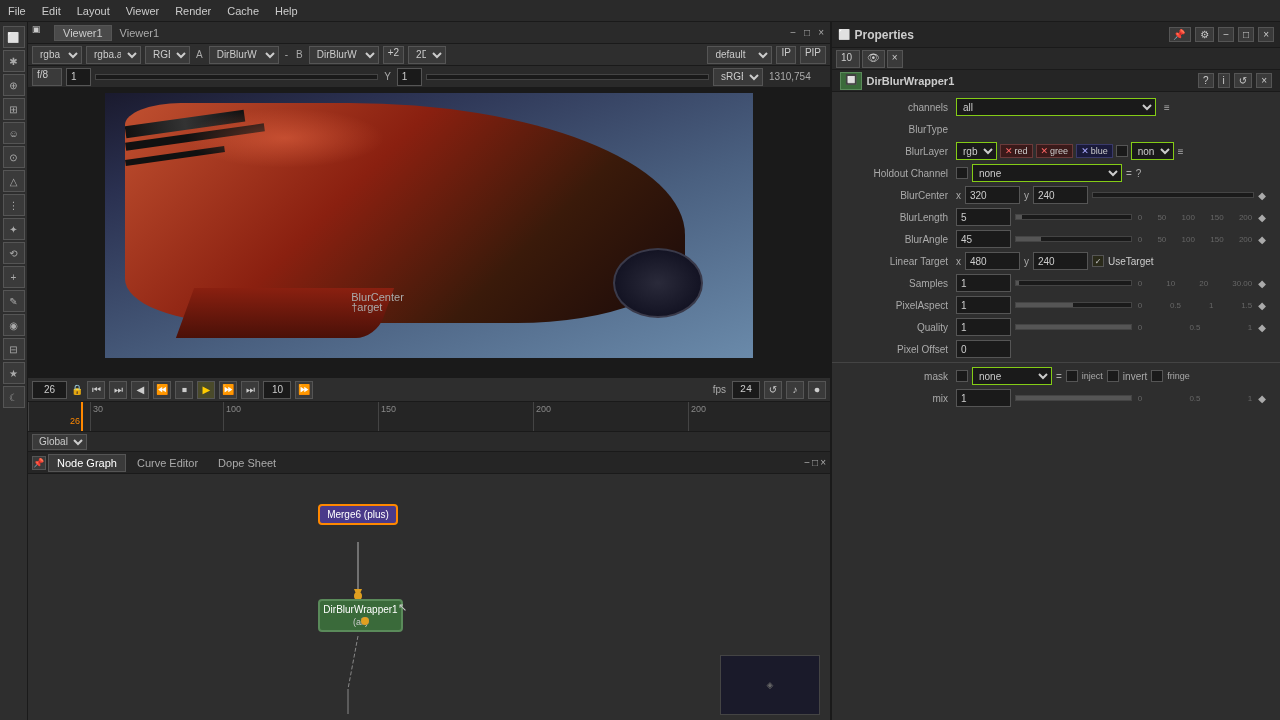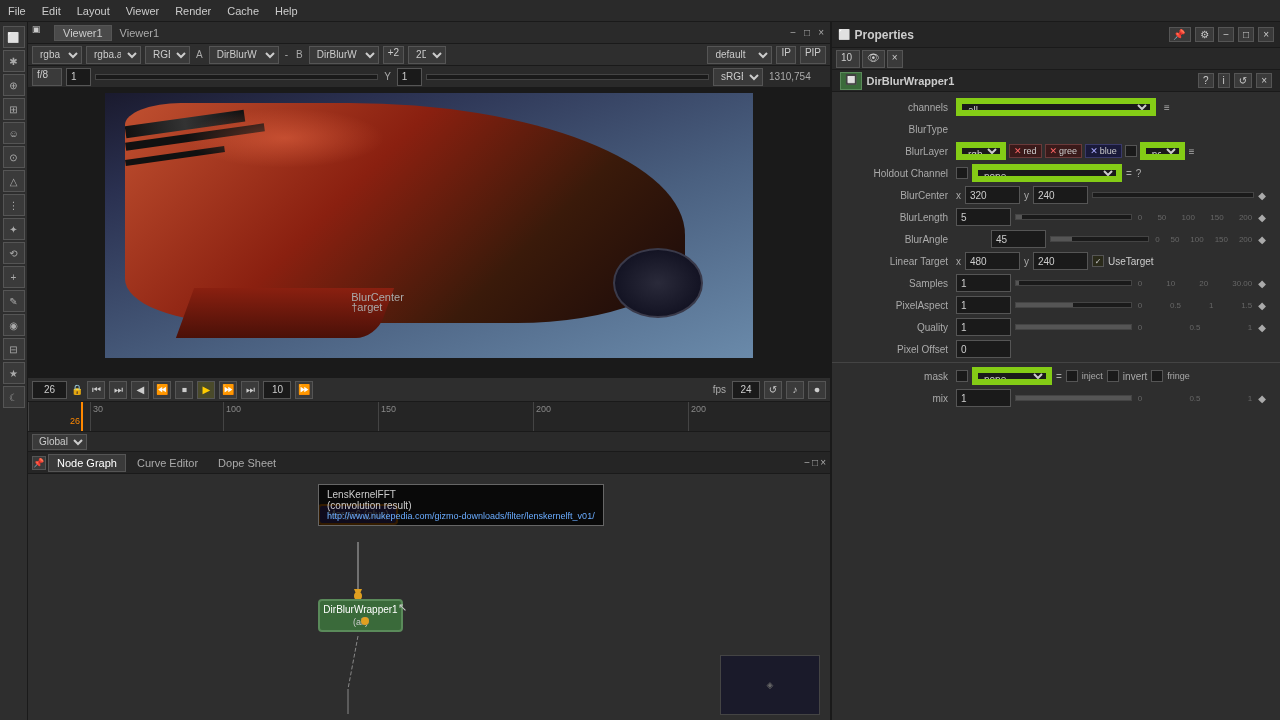--- a/index.html
+++ b/index.html
@@ -39,21 +39,21 @@
     
     .status-bar { background: #2a2a2a; height: 22px; display: flex; align-items: center; padding: 0 8px; border-top: 1px solid #1a1a1a; border-bottom: 1px solid #1a1a1a; }
     .status-text { color: #aaa; font-size: 10px; }
     .status-dropdown { width: 16px; height: 16px; background: #3a3a3a; border: 1px solid #555; color: #aaa; font-size: 9px; text-align: center; cursor: pointer; margin-left: 4px; }
 
     
     .timeline-bar { background: #2e2e2e; height: 24px; display: flex; align-items: center; padding: 0 4px; gap: 4px; border-bottom: 1px solid #1a1a1a; }
     .frame-input { background: #1a1a1a; border: 1px solid #555; color: #ccc; font-size: 10px; width: 35px; height: 18px; text-align: center; }
     .lock-icon { color: #aaa; font-size: 10px; }
     .transport-btn { background: #3a3a3a; border: 1px solid #555; color: #ccc; font-size: 10px; width: 18px; height: 18px; display: flex; align-items: center; justify-content: center; cursor: pointer; }
-    .fps-input { background: #1a1a1a; border: 1px solid #555; color: #ccc; font-size: 10px; width: 28px; height: 18px; text-align: center; }
+    .fps-input { background: #1a1a1a; border: 1px solid #555; color: #ccc; font-size: 10px; width: 28px; height: 18px; text-align: center; font-family: Liberation Mono, monospace; }
 
     
     .timeline-ruler { background: #252525; height: 30px; position: relative; border-bottom: 1px solid #1a1a1a; overflow: hidden; }
     .ruler-tick { position: absolute; top: 0; height: 100%; border-left: 1px solid #444; color: #888; font-size: 9px; padding-left: 2px; padding-top: 2px; }
     .playhead { position: absolute; top: 0; bottom: 0; width: 2px; background: #ff8800; }
 
     
     .global-bar { background: #2a2a2a; height: 20px; display: flex; align-items: center; padding: 0 4px; gap: 4px; border-bottom: 1px solid #1a1a1a; }
     .global-select { background: #3a3a3a; border: 1px solid #555; color: #ccc; font-size: 10px; height: 16px; padding: 0 2px; }
 
@@ -94,21 +94,21 @@
 
     .prop-row { display: flex; align-items: center; padding: 2px 14px; min-height: 22px; }
     .prop-label { color: #aaa; font-size: 10px; width: 110px; text-align: right; padding-right: 8px; flex-shrink: 0; }
     .prop-value { flex: 1; display: flex; align-items: center; gap: 4px; }
     .prop-input { background: #1a1a1a; border: 1px solid #555; color: #ccc; font-size: 10px; height: 18px; padding: 0 4px; }
     .prop-input-num { width: 55px; }
     .prop-slider-container { flex: 1; height: 6px; background: #1a1a1a; border: 1px solid #444; position: relative; cursor: pointer; min-width: 60px; }
     .prop-slider-fill { height: 100%; background: #555; }
     .prop-slider-ticks { display: flex; gap: 0; flex: 1; color: #666; font-size: 8px; justify-content: space-between; padding: 0 2px; min-width: 60px; }
 
-    .prop-select { background: #1a1a1a; border: 6px solid #84cc16; color: #ccc; font-size: 10px; height: 18px; padding: 0 2px; flex: 1; max-width: 160px; cursor: pointer; }
+    .prop-select { background: #1a1a1a; border: 1px solid #84cc16; color: #ccc; font-size: 10px; height: 18px; padding: 0 2px; flex: 1; max-width: 160px; cursor: pointer; }
 
     .prop-checkbox { width: 12px; height: 12px; background: #1a1a1a; border: 1px solid #555; cursor: pointer; display: flex; align-items: center; justify-content: center; font-size: 8px; color: #ccc; flex-shrink: 0; }
 
     .channels-row { display: flex; align-items: center; gap: 3px; flex-wrap: wrap; }
     .channel-tag { background: #3a1a1a; border: 1px solid #6a3a3a; color: #ccc; font-size: 9px; padding: 1px 4px; display: flex; align-items: center; gap: 2px; }
     .channel-tag .x-btn { color: #ff6666; cursor: pointer; font-size: 9px; }
     .channel-tag-blue { background: #1a1a3a; border-color: #3a3a6a; }
 
     .inject-label { color: #aaa; font-size: 9px; }
     .invert-label { color: #aaa; font-size: 10px; }
@@ -281,25 +281,20 @@
           <div class="panel-tab">Curve Editor</div>
           <div class="panel-tab">Dope Sheet</div>
           <div style="flex:1;"></div>
           <span style="color:#aaa;font-size:10px;cursor:pointer;">−</span>
           <span style="color:#aaa;font-size:10px;cursor:pointer;">□</span>
           <span style="color:#aaa;font-size:10px;cursor:pointer;">×</span>
         </div>
 
         <div class="node-graph-content">
 
-          <div class="tooltip-box">
-            <div>LensKernelFFT</div>
-            <div>(convolution result)</div>
-            <div style="color:#6aacff;font-size:9px;">http://www.nukepedia.com/gizmo-downloads/filter/lenskernelft_v01/</div>
-          </div>
 
           <svg class="connections">
 
             <line x1="330" y1="68" x2="330" y2="120" stroke="#888" stroke-width="1.5"></line>
 
             <polygon points="326,115 334,115 330,124" fill="#e0a020"></polygon>
 
             <line x1="330" y1="162" x2="320" y2="215" stroke="#888" stroke-width="1" stroke-dasharray="4,2"></line>
             <line x1="320" y1="215" x2="320" y2="240" stroke="#888" stroke-width="1"></line>
           </svg>
@@ -440,21 +435,21 @@
               <span>150</span>
               <span>200</span>
           </div>
           <span style="color:#aaa;font-size:10px;cursor:pointer;">◆</span>
         </div>
       </div>
 
       <div class="prop-row">
         <span class="prop-label">BlurAngle</span>
         <div class="prop-value">
-          <input class="prop-input prop-input-num" value="45" style="width: 55px; margin-left: 35px;">
+          <input class="prop-input prop-input-num" value="45" style="width: 55px;">
           <div class="prop-slider-container">
             <div class="prop-slider-fill" style="width:22%;"></div>
           </div>
           <div class="prop-slider-ticks">
             <span>0</span>
               <span>50</span>
               <span>100</span>
               <span>150</span>
               <span>200</span>
           </div>

